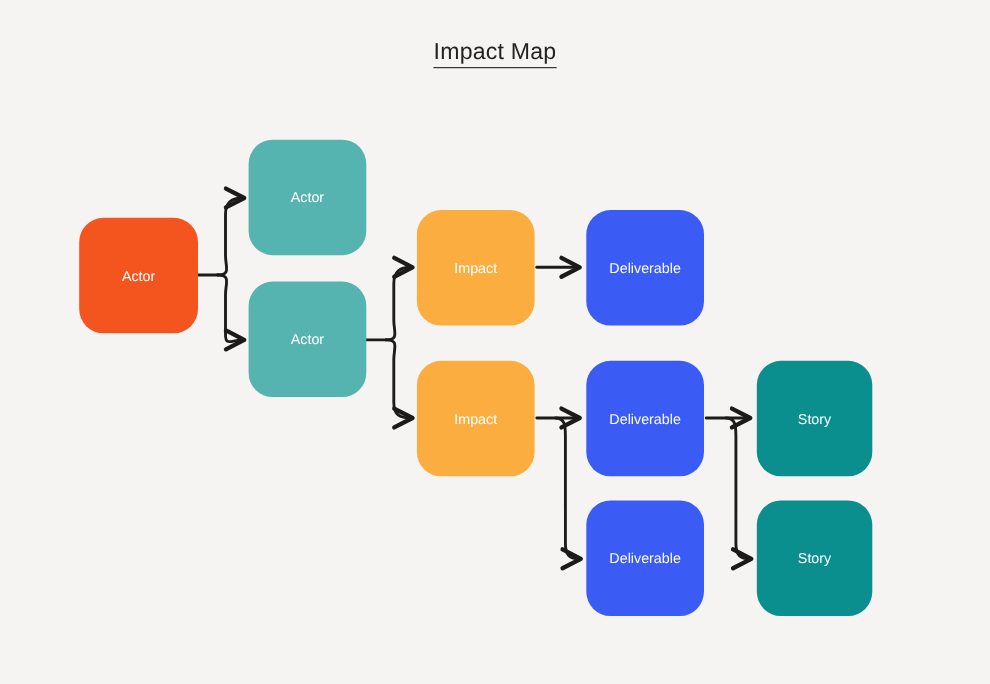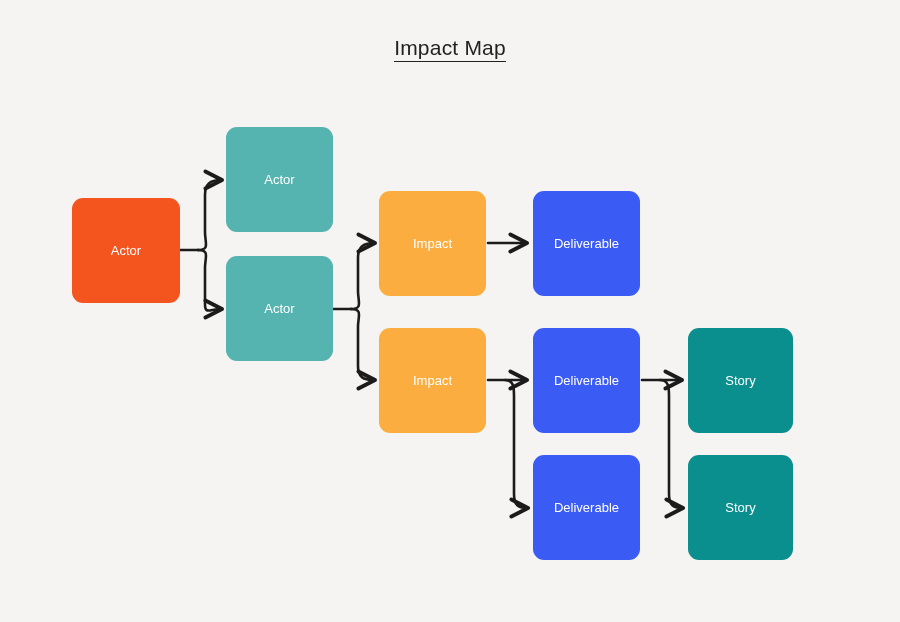--- a/index.html
+++ b/index.html
@@ -39,21 +39,21 @@
     left: 0;
     top: 0;
     width: 900px;
     height: 622px;
   }
   .node {
     position: absolute;
     display: flex;
     align-items: center;
     justify-content: center;
-    border-radius: 11px;
+    border-radius: 22px;
     color: #ffffff;
     font-size: 13px;
     font-weight: 400;
     line-height: 1.2;
     text-align: center;
     box-sizing: border-box;
     user-select: none;
   }
 </style>
 </head>

